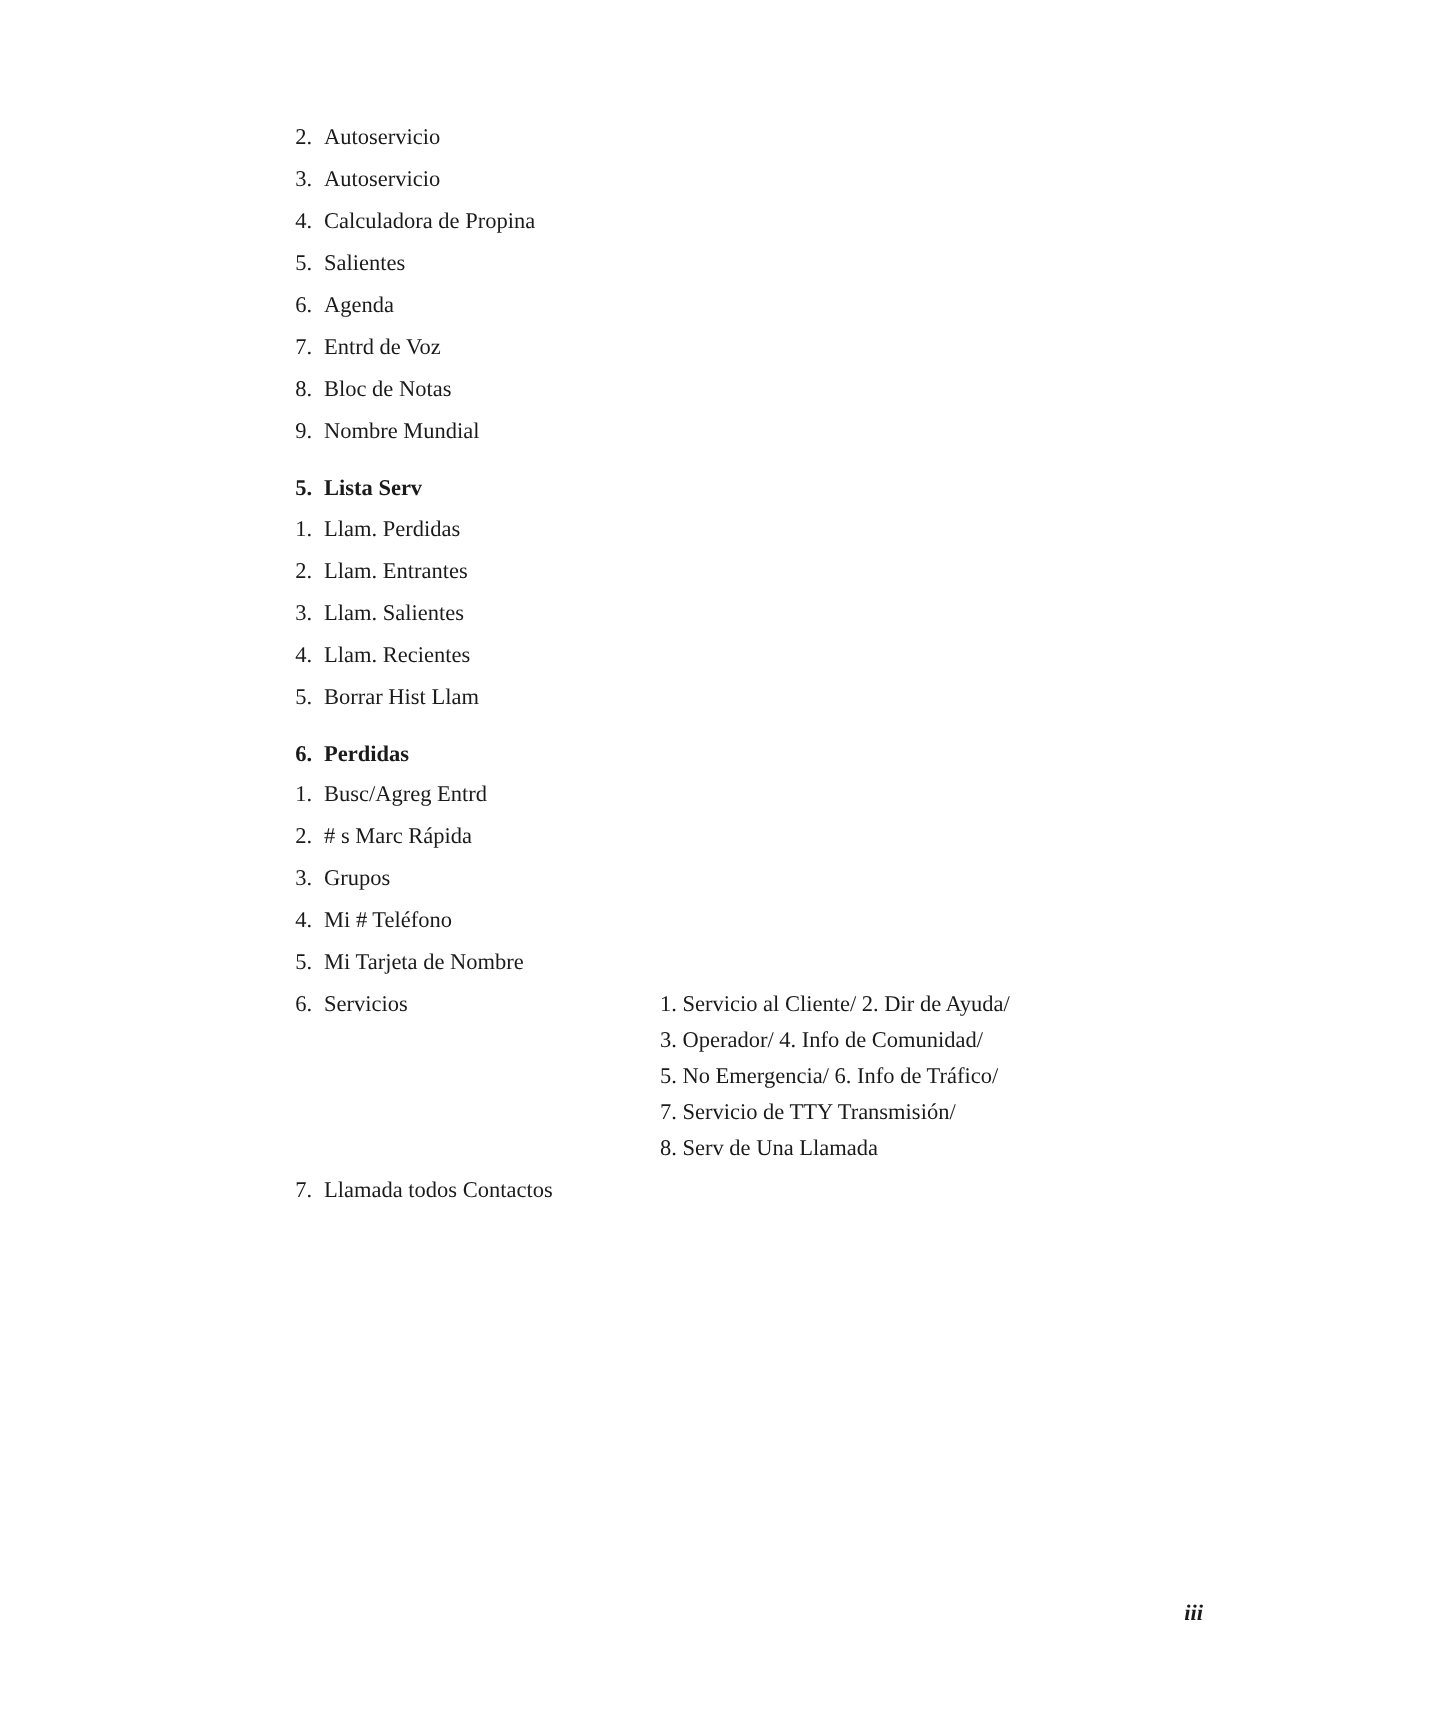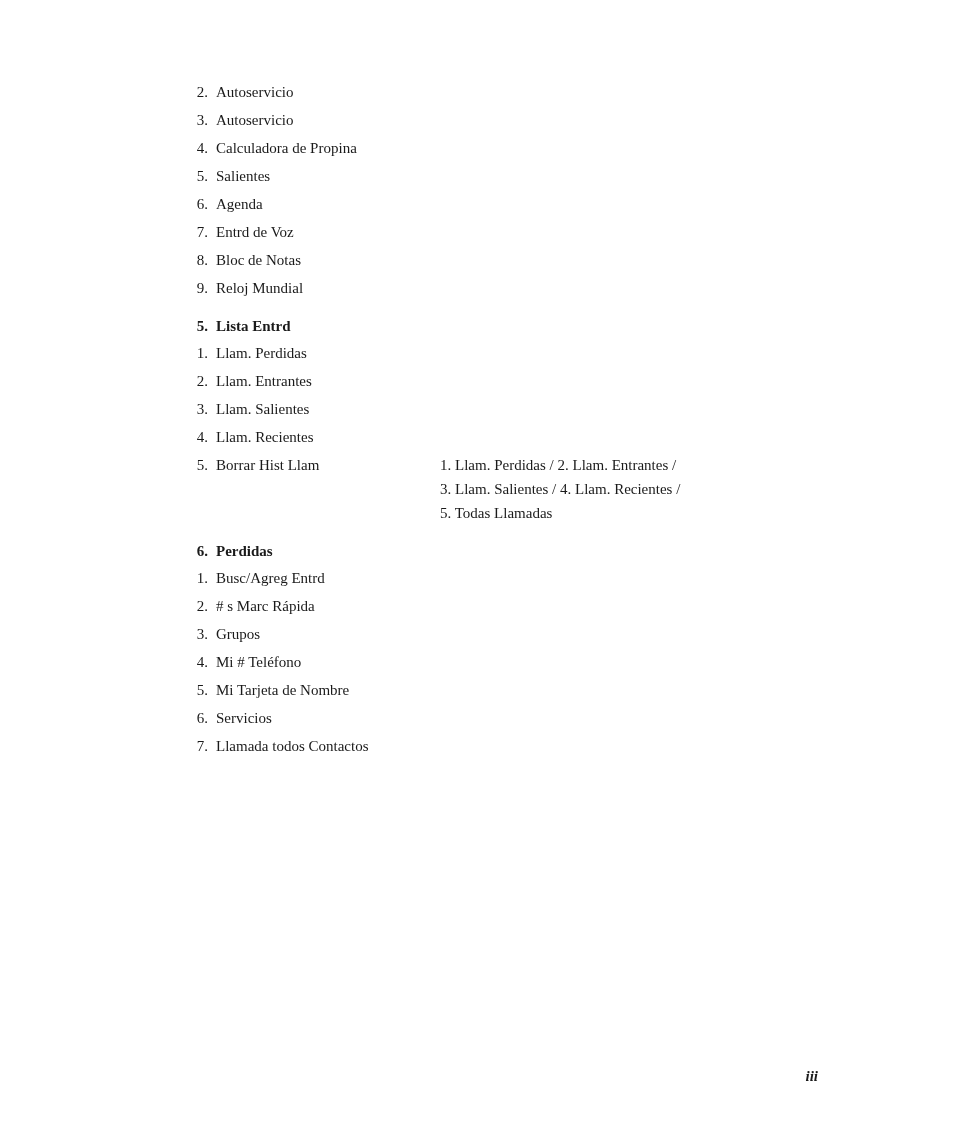--- a/index.html
+++ b/index.html
@@ -94,21 +94,21 @@
     }
 
     .col-right {
       flex: 1;
       line-height: 1.6;
     }
 
     .page-number {
       position: absolute;
       bottom: 60px;
-      right: 136px;
+      right: 152px;
       font-weight: bold;
       font-style: italic;
       font-size: 15px;
     }
   </style>
 </head>
 <body>
 
 <div class="page-content">
 
@@ -137,29 +137,29 @@
       <li>
         <span class="num">7.</span>
         <span>Entrd de Voz</span>
       </li>
       <li>
         <span class="num">8.</span>
         <span>Bloc de Notas</span>
       </li>
       <li>
         <span class="num">9.</span>
-        <span>Reloj Mundial</span>
+        <span>Nombre Mundial</span>
       </li>
     </ul>
   </div>
 
   <div class="list-section">
     <div class="section-heading">
       <span class="num">5.</span>
-      <span class="label">Lista Entrd</span>
+      <span class="label">Lista Serv</span>
     </div>
 
     <div class="item-row">
       <span class="item-num">1.</span>
       <span class="item-label">Llam. Perdidas</span>
     </div>
     <div class="item-row">
       <span class="item-num">2.</span>
       <span class="item-label">Llam. Entrantes</span>
     </div>
@@ -170,21 +170,20 @@
     <div class="item-row">
       <span class="item-num">4.</span>
       <span class="item-label">Llam. Recientes</span>
     </div>
 
     <div class="two-col-row">
       <div class="col-left">
         <span class="item-num">5.</span>
         <span class="item-label">Borrar Hist Llam</span>
       </div>
-      <div class="col-right" id="s5i5-detail">1. Llam. Perdidas / 2. Llam. Entrantes /<br>3. Llam. Salientes / 4. Llam. Recientes /<br>5. Todas Llamadas</div>
     </div>
   </div>
 
   <div class="list-section">
     <div class="section-heading">
       <span class="num">6.</span>
       <span class="label">Perdidas</span>
     </div>
 
     <div class="item-row">
@@ -206,20 +205,21 @@
     <div class="item-row">
       <span class="item-num">5.</span>
       <span class="item-label">Mi Tarjeta de Nombre</span>
     </div>
 
     <div class="two-col-row">
       <div class="col-left">
         <span class="item-num">6.</span>
         <span class="item-label">Servicios</span>
       </div>
+      <div class="col-right" id="s6i6-detail">1. Servicio al Cliente/ 2. Dir de Ayuda/<br>3. Operador/ 4. Info de Comunidad/<br>5. No Emergencia/ 6. Info de Tráfico/<br>7. Servicio de TTY Transmisión/<br>8. Serv de Una Llamada</div>
     </div>
 
     <div class="item-row" style="margin-top:4px;">
       <span class="item-num">7.</span>
       <span class="item-label">Llamada todos Contactos</span>
     </div>
   </div>
 
 </div>
 

